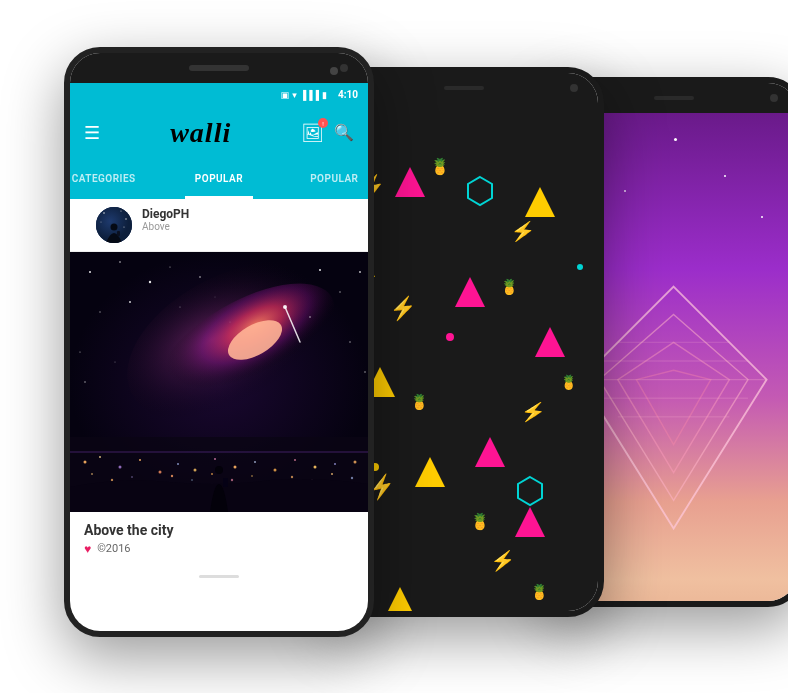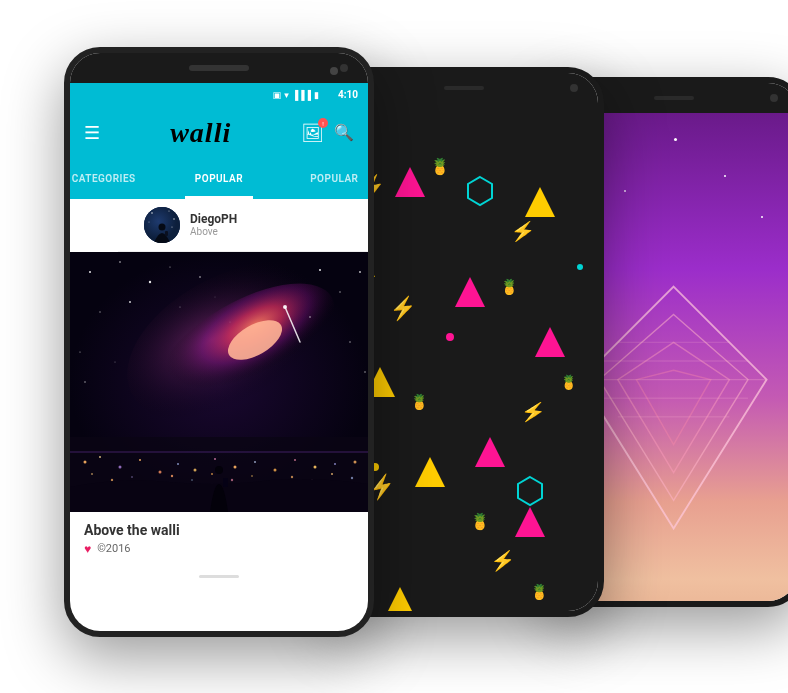--- a/index.html
+++ b/index.html
@@ -113,21 +113,21 @@
       align-items: center;
       gap: 3px;
       font-size: 9px;
       color: white;
     }
 
     .status-time {
       font-size: 10px;
       color: white;
       font-weight: bold;
-      margin-left: 16px;
+      margin-left: 8px;
     }
 
     
     .app-toolbar {
       background: #00bcd4;
       height: 52px;
       display: flex;
       align-items: center;
       justify-content: space-between;
       padding: 0 14px;
@@ -207,25 +207,23 @@
       bottom: 0;
       left: 0;
       right: 0;
       height: 3px;
       background: white;
     }
 
     
     .user-strip {
       display: flex;
-      align-items: center;
       padding: 8px 26px;
       background: #fff;
       border-bottom: 1px solid #eee;
-      margin-left: 48px;
     }
 
     .avatar {
       width: 36px;
       height: 36px;
       border-radius: 50%;
       overflow: hidden;
       margin-right: 10px;
       background: #2a3a5c;
       flex-shrink: 0;
@@ -621,21 +619,21 @@
 
           <circle cx="149" cy="218" r="4" fill="#03010a"></circle>
           <path d="M140,260 Q144,232 149,232 Q154,232 158,260" fill="#03010a"></path>
           <rect x="153" y="226" width="5" height="9" rx="1" fill="#050115"></rect>
 
           <line x1="0" y1="200" x2="298" y2="200" stroke="rgba(100,50,150,0.3)" stroke-width="2"></line>
         </svg>
       </div>
 
       <div class="caption-area">
-        <div class="caption-title">Above the walli</div>
+        <div class="caption-title">Above the city</div>
         <div class="caption-meta">
           <span class="heart-icon">♥</span>
           <span class="like-count">©2016</span>
         </div>
       </div>
 
       <div class="phone-bottom-bar">
         <div class="home-button-indicator"></div>
       </div>
 

